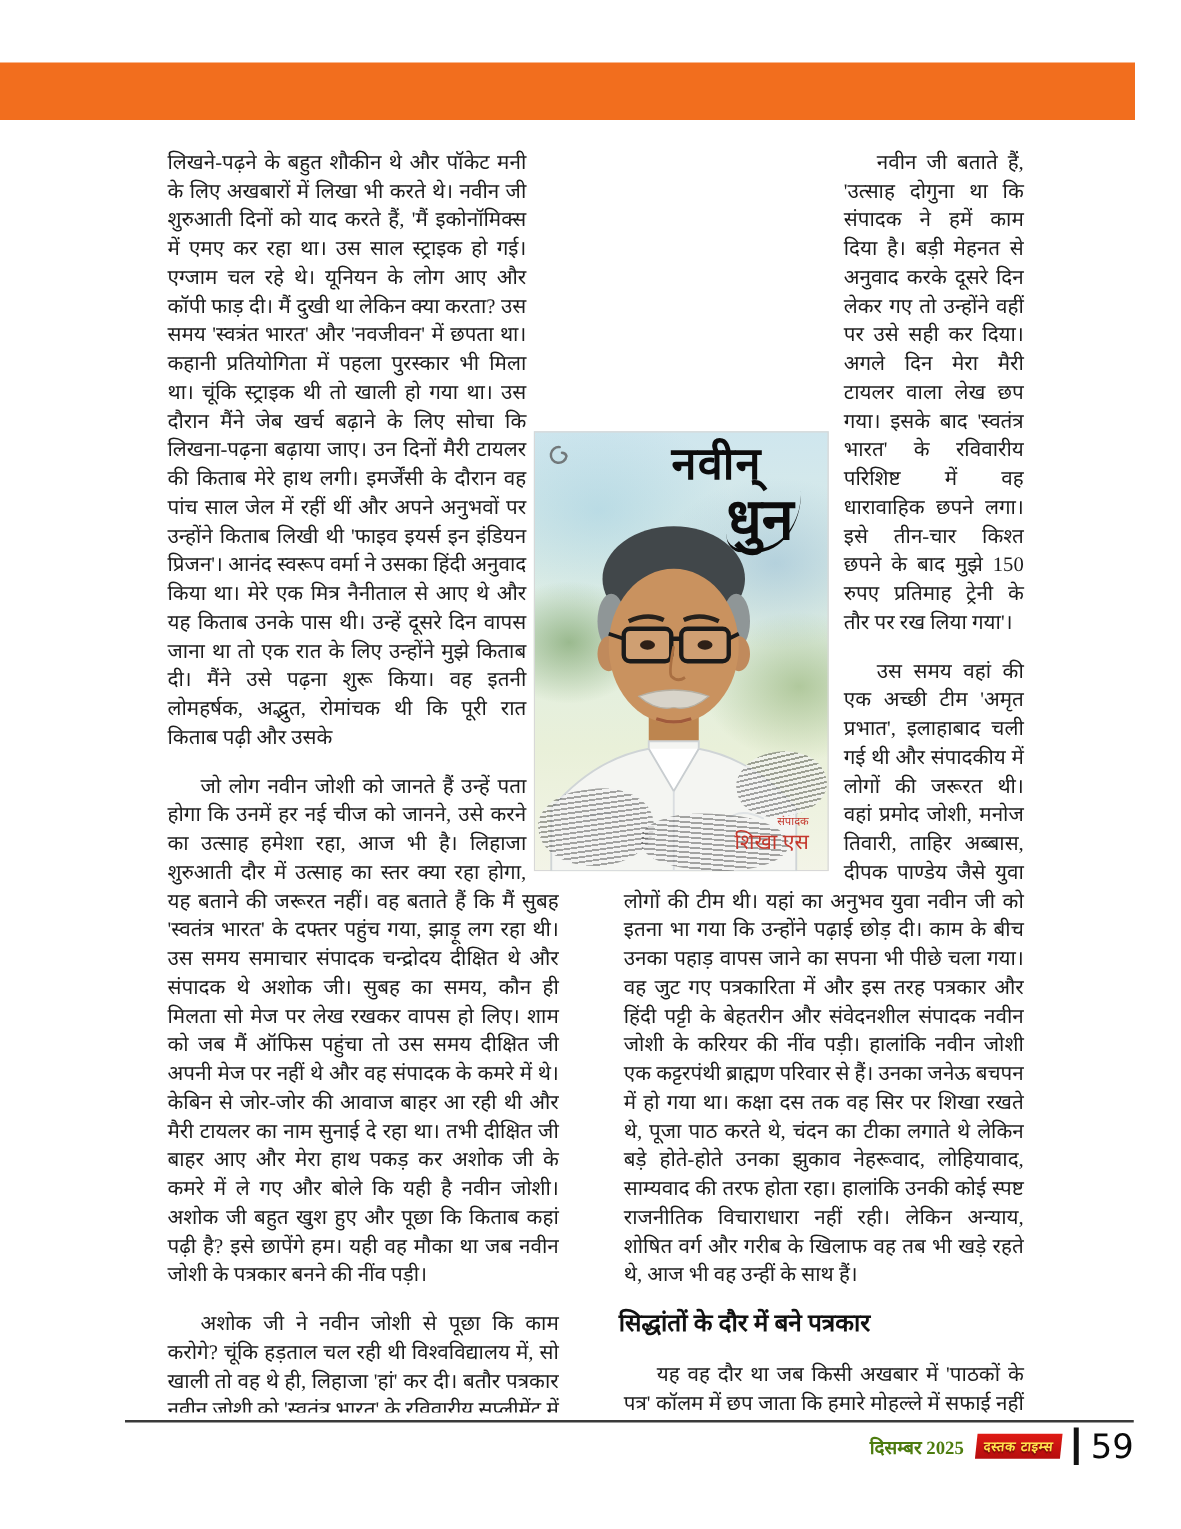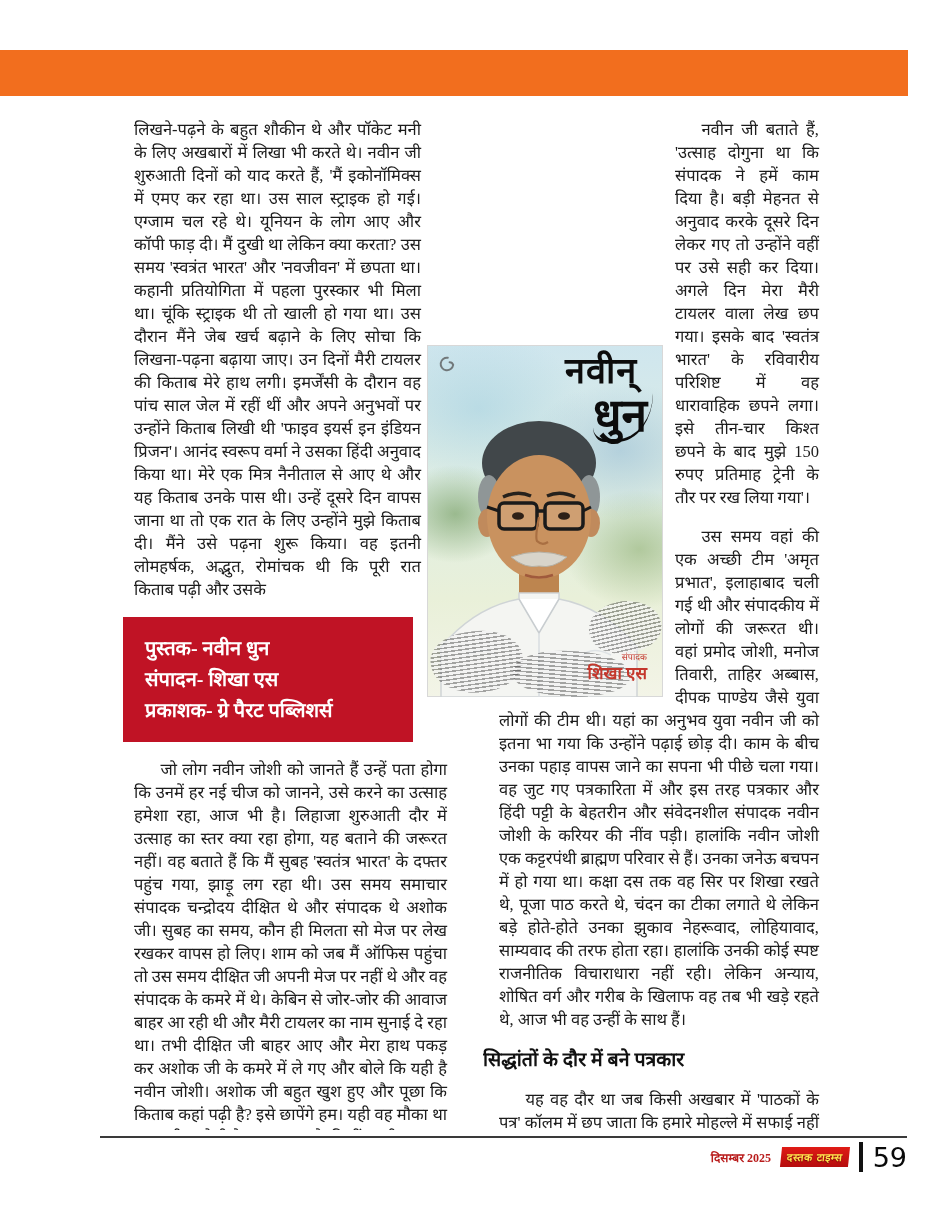--- a/index.html
+++ b/index.html
@@ -10,78 +10,73 @@
   }
   .topbar{position:absolute;left:0;top:50px;width:908px;height:46px;background:#f26e1e;}
   
   .col{position:absolute;top:102px;font-size:16.5px;line-height:23px;text-align:justify;overflow:hidden;}
   .col-left{left:118px;width:345px;height:1028px;}
   .col-right{left:483px;width:352px;height:1028px;}
   .col p{margin:16px;}
   .col p.indent{text-indent:1.6em;}
   .spacer-right{float:right;width:42px;height:364px;margin-top:238px;}
   .spacer-left{float:left;width:192px;height:360px;margin-top:243px;}
-  .subhead{margin:12px 0 6px 0;font-size:19.5px;line-height:25px;font-weight:bold;color:#111;text-align:left;}
+  .subhead{margin:12px 0 6px 12px;font-size:19.5px;line-height:25px;font-weight:bold;color:#111;text-align:left;}
   
   .bookbox{
     width:250px;margin:9px 0 9px 5px;padding:16px 18px 16px 22px;background:#c01325;
     color:#ffffff;font-weight:bold;font-size:20px;line-height:31px;text-align:left;text-indent:0;
   }
   
   .cover{
     position:absolute;left:427px;top:345px;width:236px;height:352px;overflow:hidden;
     box-shadow:0 0 0 1px #d8d8d8 inset;
     background:
       radial-gradient(90px 70px at 12% 48%, rgba(96,142,74,.55), transparent 70%),
       radial-gradient(110px 85px at 90% 58%, rgba(125,162,92,.50), transparent 70%),
       radial-gradient(130px 95px at 82% 30%, rgba(142,182,210,.50), transparent 72%),
       radial-gradient(150px 105px at 22% 18%, rgba(152,202,222,.45), transparent 72%),
       radial-gradient(120px 70px at 50% 92%, rgba(190,200,150,.45), transparent 75%),
       linear-gradient(180deg,#cfe6ee 0%,#dfeee4 42%,#e9f0d9 72%,#f3f4e7 100%);
   }
   .cover-logo{position:absolute;left:10px;top:10px;width:18px;height:18px;opacity:.75;}
-  .cover-title{position:absolute;right:10px;top:8px;text-align:center;color:#0c0c0c;line-height:1;}
+  .cover-title{position:absolute;right:22px;top:8px;text-align:left;color:#0c0c0c;line-height:1;}
   .cover-title .t1{font-size:36px;font-weight:bold;letter-spacing:1px;}
   .cover-title .t2{font-size:46px;font-weight:bold;margin-top:4px;padding-right:6px;border-bottom:3px solid #0c0c0c;display:inline-block;border-radius:0 0 60% 20%/0 0 100% 30%;margin-left:44px;}
   .portrait{position:absolute;left:0;top:0;}
   .clg{position:absolute;opacity:.75;background:repeating-linear-gradient(180deg, rgba(45,45,45,.55) 0 1.5px, rgba(242,242,242,.92) 1.5px 4px);}
   .clg1{left:4px;bottom:4px;width:92px;height:62px;transform:rotate(-8deg);border-radius:45% 55% 50% 60%;}
   .clg2{left:86px;bottom:0px;width:118px;height:46px;transform:rotate(5deg);border-radius:55% 45% 60% 40%;}
   .clg3{right:2px;bottom:44px;width:72px;height:52px;transform:rotate(-13deg);border-radius:50% 60% 45% 55%;}
   .cover-editor{position:absolute;right:16px;bottom:12px;text-align:right;color:#c4372c;}
   .cover-editor .lab{font-size:9px;line-height:11px;}
-  .cover-editor .nam{font-size:17px;font-weight:bold;line-height:22px;}
+  .cover-editor .nam{font-size:17px;font-weight:normal;line-height:22px;}
   
   .footrule{position:absolute;left:100px;top:1136px;width:807px;height:2px;background:#3a3a3a;}
   .footrow{position:absolute;top:1140px;right:38px;height:34px;display:flex;align-items:center;gap:10px;}
-  .fdate{font-size:12px;font-weight:bold;color:#b91c1c;}
+  .fdate{font-size:15px;font-weight:bold;color:#4d7c0f;}
   .flogo{
     font-family:"DejaVu Sans","Liberation Sans",sans-serif;
     font-size:10.5px;font-weight:bold;color:#ffe34d;background:linear-gradient(180deg,#e01b15,#b50d0d);
     padding:3px 6px;transform:skewX(-6deg);letter-spacing:.5px;white-space:nowrap;
     text-shadow:0 1px 1px rgba(0,0,0,.4);
   }
   .fbar{width:4px;height:30px;background:#111;}
   .fpage{font-family:"DejaVu Sans","Liberation Sans",sans-serif;font-size:27px;font-weight:normal;color:#0a0a0a;}
 </style>
 </head>
 <body>
 
 <div class="page">
 
   <div class="topbar"></div>
 
   <div class="col col-left">
     <div class="spacer-right"></div>
     <p class="noindent">लिखने-पढ़ने के बहुत शौकीन थे और पॉकेट मनी के लिए अखबारों में लिखा भी करते थे। नवीन जी शुरुआती दिनों को याद करते हैं, 'मैं इकोनॉमिक्स में एमए कर रहा था। उस साल स्ट्राइक हो गई। एग्जाम चल रहे थे। यूनियन के लोग आए और कॉपी फाड़ दी। मैं दुखी था लेकिन क्या करता? उस समय 'स्वत्रंत भारत' और 'नवजीवन' में छपता था। कहानी प्रतियोगिता में पहला पुरस्कार भी मिला था। चूंकि स्ट्राइक थी तो खाली हो गया था। उस दौरान मैंने जेब खर्च बढ़ाने के लिए सोचा कि लिखना-पढ़ना बढ़ाया जाए। उन दिनों मैरी टायलर की किताब मेरे हाथ लगी। इमर्जेंसी के दौरान वह पांच साल जेल में रहीं थीं और अपने अनुभवों पर उन्होंने किताब लिखी थी 'फाइव इयर्स इन इंडियन प्रिजन'। आनंद स्वरूप वर्मा ने उसका हिंदी अनुवाद किया था। मेरे एक मित्र नैनीताल से आए थे और यह किताब उनके पास थी। उन्हें दूसरे दिन वापस जाना था तो एक रात के लिए उन्होंने मुझे किताब दी। मैंने उसे पढ़ना शुरू किया। वह इतनी लोमहर्षक, अद्भुत, रोमांचक थी कि पूरी रात किताब पढ़ी और उसके</p>
-    <div class="bookbox">
-      <div>पुस्तक- नवीन धुन</div>
-      <div>संपादन- शिखा एस</div>
-      <div>प्रकाशक- ग्रे पैरट पब्लिशर्स</div>
-    </div>
     <p class="indent">जो लोग नवीन जोशी को जानते हैं उन्हें पता होगा कि उनमें हर नई चीज को जानने, उसे करने का उत्साह हमेशा रहा, आज भी है। लिहाजा शुरुआती दौर में उत्साह का स्तर क्या रहा होगा, यह बताने की जरूरत नहीं। वह बताते हैं कि मैं सुबह 'स्वतंत्र भारत' के दफ्तर पहुंच गया, झाड़ू लग रहा थी। उस समय समाचार संपादक चन्द्रोदय दीक्षित थे और संपादक थे अशोक जी। सुबह का समय, कौन ही मिलता सो मेज पर लेख रखकर वापस हो लिए। शाम को जब मैं ऑफिस पहुंचा तो उस समय दीक्षित जी अपनी मेज पर नहीं थे और वह संपादक के कमरे में थे। केबिन से जोर-जोर की आवाज बाहर आ रही थी और मैरी टायलर का नाम सुनाई दे रहा था। तभी दीक्षित जी बाहर आए और मेरा हाथ पकड़ कर अशोक जी के कमरे में ले गए और बोले कि यही है नवीन जोशी। अशोक जी बहुत खुश हुए और पूछा कि किताब कहां पढ़ी है? इसे छापेंगे हम। यही वह मौका था जब नवीन जोशी के पत्रकार बनने की नींव पड़ी।</p>
     <p class="indent">अशोक जी ने नवीन जोशी से पूछा कि काम करोगे? चूंकि हड़ताल चल रही थी विश्वविद्यालय में, सो खाली तो वह थे ही, लिहाजा 'हां' कर दी। बतौर पत्रकार नवीन जोशी को 'स्वतंत्र भारत' के रविवारीय सप्लीमेंट में डेस्क का काम दिया गया। यह वो समय था जब देश से इमर्जेंसी हटी ही थी। एक बड़े पत्रकार जनर्दन ठाकुर की किताब छपने से पहले वहां सीरियलाइज हो रही थी 'ऑल द प्राइममिनिस्टर्स मेन'। उस किताब को 'द पायनियर' अखबार में धारावाहिक की तरह छापा जा रहा था। अशोक जी ने नवीन जोशी को 'पायनियर' के वह अंश देकर कहा कि इसका अनुवाद करके</p>
   </div>
 
   <div class="cover">
     <svg class="portrait" width="236" height="352" viewBox="0 0 236 352">
 
       <rect x="92" y="210" width="40" height="52" fill="#bd854f"></rect>
 
       <ellipse cx="112" cy="118" rx="57" ry="42" fill="#41474a"></ellipse>

